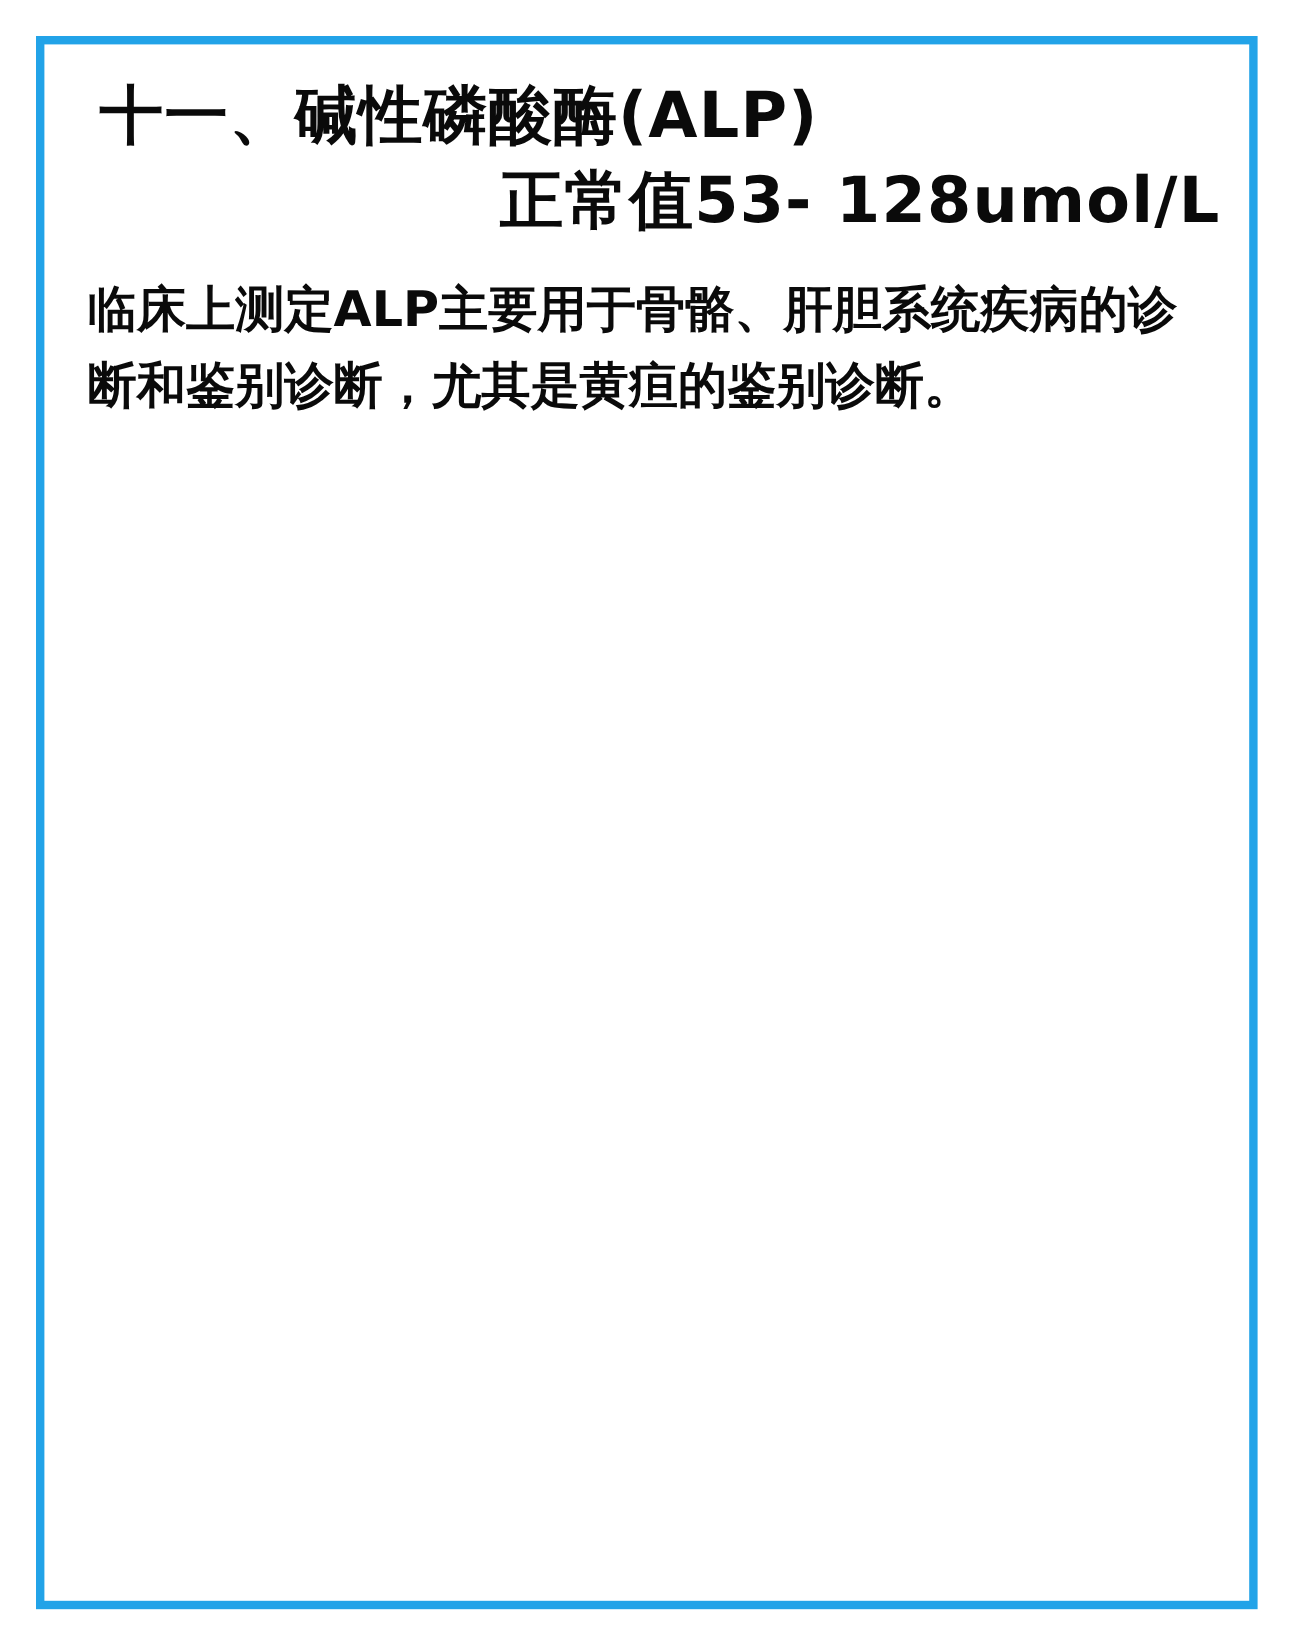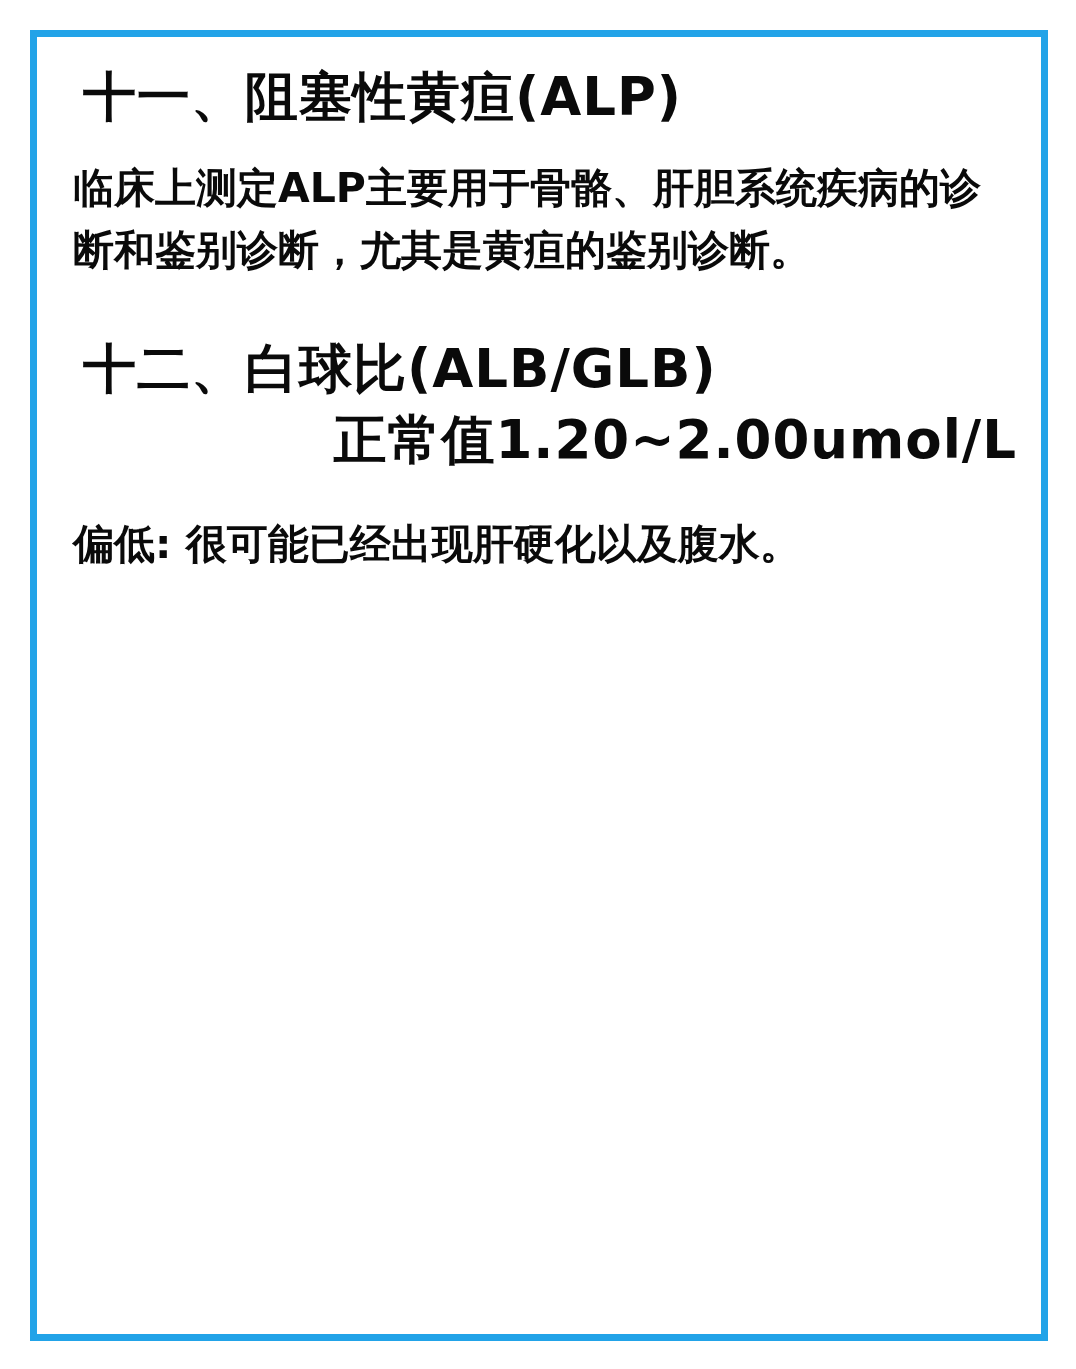--- a/index.html
+++ b/index.html
@@ -68,28 +68,22 @@
   .sec-3 .body-text { margin-top: 38px; }
 </style>
 </head>
 <body>
 
 <div class="page">
   <div class="frame">
 
     <div class="section sec-1">
       <div class="heading">
-        <span class="title-line">十一、阻塞性黄疸(ALP)</span>
+        <span class="title-line">十一、碱性磷酸酶(ALP)</span>
+        <span class="value-line">正常值53- 128umol/L</span>
       </div>
       <div class="body-text">临床上测定ALP主要用于骨骼、肝胆系统疾病的诊断和鉴别诊断，尤其是黄疸的鉴别诊断。</div>
     </div>
 
-    <div class="section sec-2">
-      <div class="heading">
-        <span class="title-line">十二、白球比(ALB/GLB)</span>
-        <span class="value-line">正常值1.20~2.00umol/L</span>
-      </div>
-      <div class="body-text">偏低: 很可能已经出现肝硬化以及腹水。</div>
-    </div>
 
 
   </div>
 </div>
 
 </body></html>

